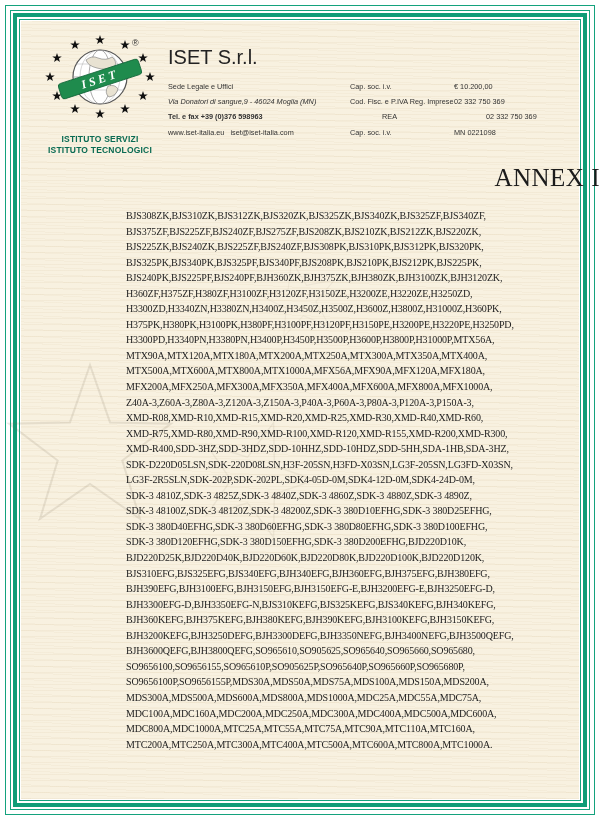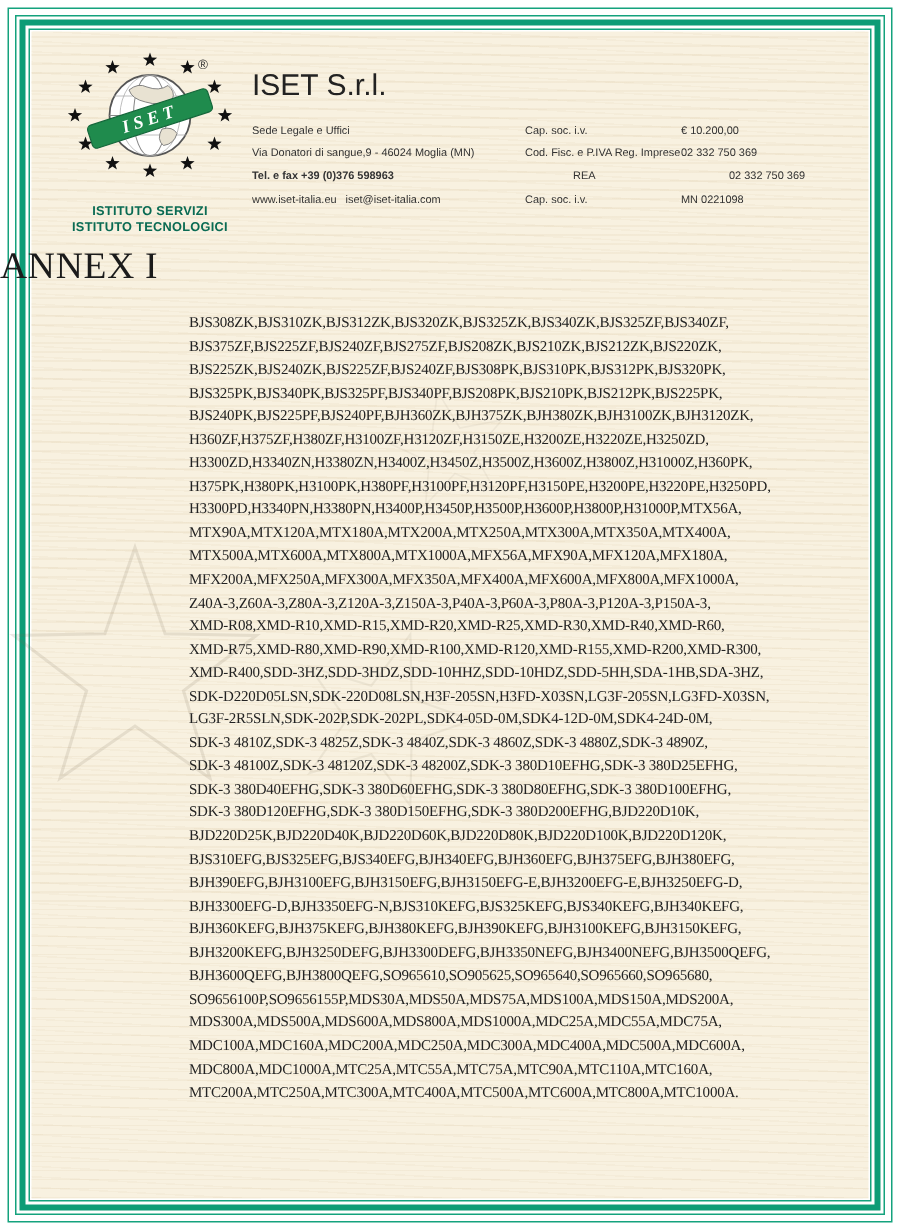--- a/index.html
+++ b/index.html
@@ -17,29 +17,29 @@
            repeating-linear-gradient(3deg, rgba(198,170,122,0.07) 0 1px, transparent 1px 7px);}
   .watermarks{position:absolute;inset:0;pointer-events:none;}
   
   .logo-block{position:absolute;left:36px;top:34px;width:128px;text-align:center;}
   .org-name{margin-top:2px;font-size:8.5px;font-weight:bold;line-height:10.5px;
             color:#0a6b53;letter-spacing:0.2px;}
   
   .company-name{position:absolute;left:168px;top:46px;font-size:20px;color:#222;}
   .info{position:absolute;font-size:7.3px;color:#333;white-space:nowrap;}
   .addr1{left:168px;top:82px;}
-  .addr2{left:168px;top:97px;}
+  .addr2{left:168px;top:97px;font-style:italic;}
   .addr3{left:168px;top:112px;font-weight:bold;}
   .addr4{left:168px;top:128px;}
   .email-link{color:#333;margin-left:6px;cursor:pointer;}
   .reg-label{left:350px;}
   .reg-value{left:454px;}
   .r1{top:82px;} .r2{top:97px;} .r3{top:112px;padding-left:32px;} .r4{top:128px;}
   
-  .annex-title{position:absolute;left:0;right:0;top:164px;text-align:left;
+  .annex-title{position:absolute;left:0;right:0;top:164px;text-align:right;
                font-family:"Liberation Serif",serif;font-size:25px;color:#1b1b1b;
                letter-spacing:0.5px;}
   .annex-body{position:absolute;left:126px;top:208px;
               font-family:"Liberation Serif",serif;font-size:10px;line-height:15.55px;
               letter-spacing:-0.15px;color:#222;}
   .annex-line{white-space:nowrap;}
 </style>
 </head>
 <body>
 
@@ -149,20 +149,21 @@
     <div class="annex-line">SDK-3 48100Z,SDK-3 48120Z,SDK-3 48200Z,SDK-3 380D10EFHG,SDK-3 380D25EFHG,</div>
     <div class="annex-line">SDK-3 380D40EFHG,SDK-3 380D60EFHG,SDK-3 380D80EFHG,SDK-3 380D100EFHG,</div>
     <div class="annex-line">SDK-3 380D120EFHG,SDK-3 380D150EFHG,SDK-3 380D200EFHG,BJD220D10K,</div>
     <div class="annex-line">BJD220D25K,BJD220D40K,BJD220D60K,BJD220D80K,BJD220D100K,BJD220D120K,</div>
     <div class="annex-line">BJS310EFG,BJS325EFG,BJS340EFG,BJH340EFG,BJH360EFG,BJH375EFG,BJH380EFG,</div>
     <div class="annex-line">BJH390EFG,BJH3100EFG,BJH3150EFG,BJH3150EFG-E,BJH3200EFG-E,BJH3250EFG-D,</div>
     <div class="annex-line">BJH3300EFG-D,BJH3350EFG-N,BJS310KEFG,BJS325KEFG,BJS340KEFG,BJH340KEFG,</div>
     <div class="annex-line">BJH360KEFG,BJH375KEFG,BJH380KEFG,BJH390KEFG,BJH3100KEFG,BJH3150KEFG,</div>
     <div class="annex-line">BJH3200KEFG,BJH3250DEFG,BJH3300DEFG,BJH3350NEFG,BJH3400NEFG,BJH3500QEFG,</div>
     <div class="annex-line">BJH3600QEFG,BJH3800QEFG,SO965610,SO905625,SO965640,SO965660,SO965680,</div>
+    <div class="annex-line">SO9656100,SO9656155,SO965610P,SO905625P,SO965640P,SO965660P,SO965680P,</div>
     <div class="annex-line">SO9656100P,SO9656155P,MDS30A,MDS50A,MDS75A,MDS100A,MDS150A,MDS200A,</div>
     <div class="annex-line">MDS300A,MDS500A,MDS600A,MDS800A,MDS1000A,MDC25A,MDC55A,MDC75A,</div>
     <div class="annex-line">MDC100A,MDC160A,MDC200A,MDC250A,MDC300A,MDC400A,MDC500A,MDC600A,</div>
     <div class="annex-line">MDC800A,MDC1000A,MTC25A,MTC55A,MTC75A,MTC90A,MTC110A,MTC160A,</div>
     <div class="annex-line">MTC200A,MTC250A,MTC300A,MTC400A,MTC500A,MTC600A,MTC800A,MTC1000A.</div>
   </div>
 
 </div>
 
 </body></html>

